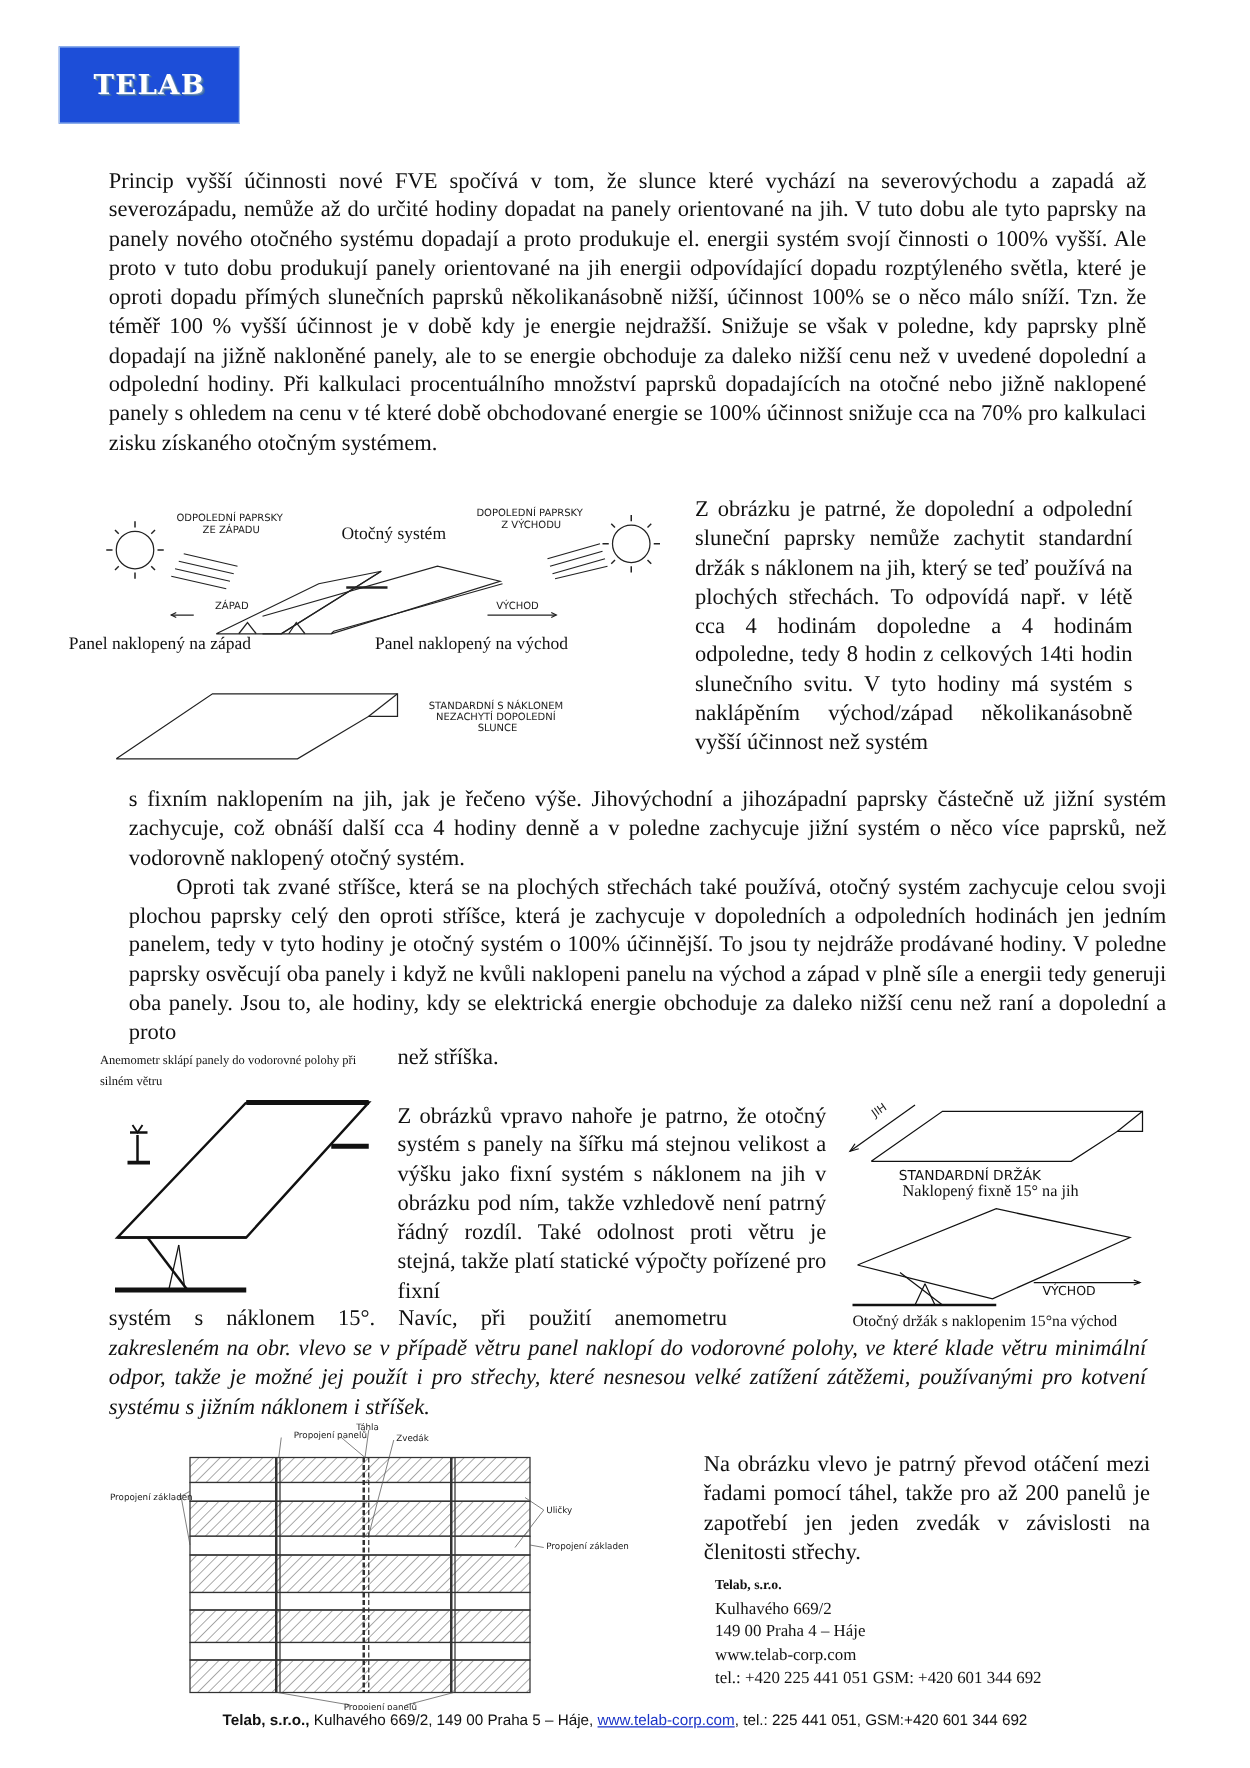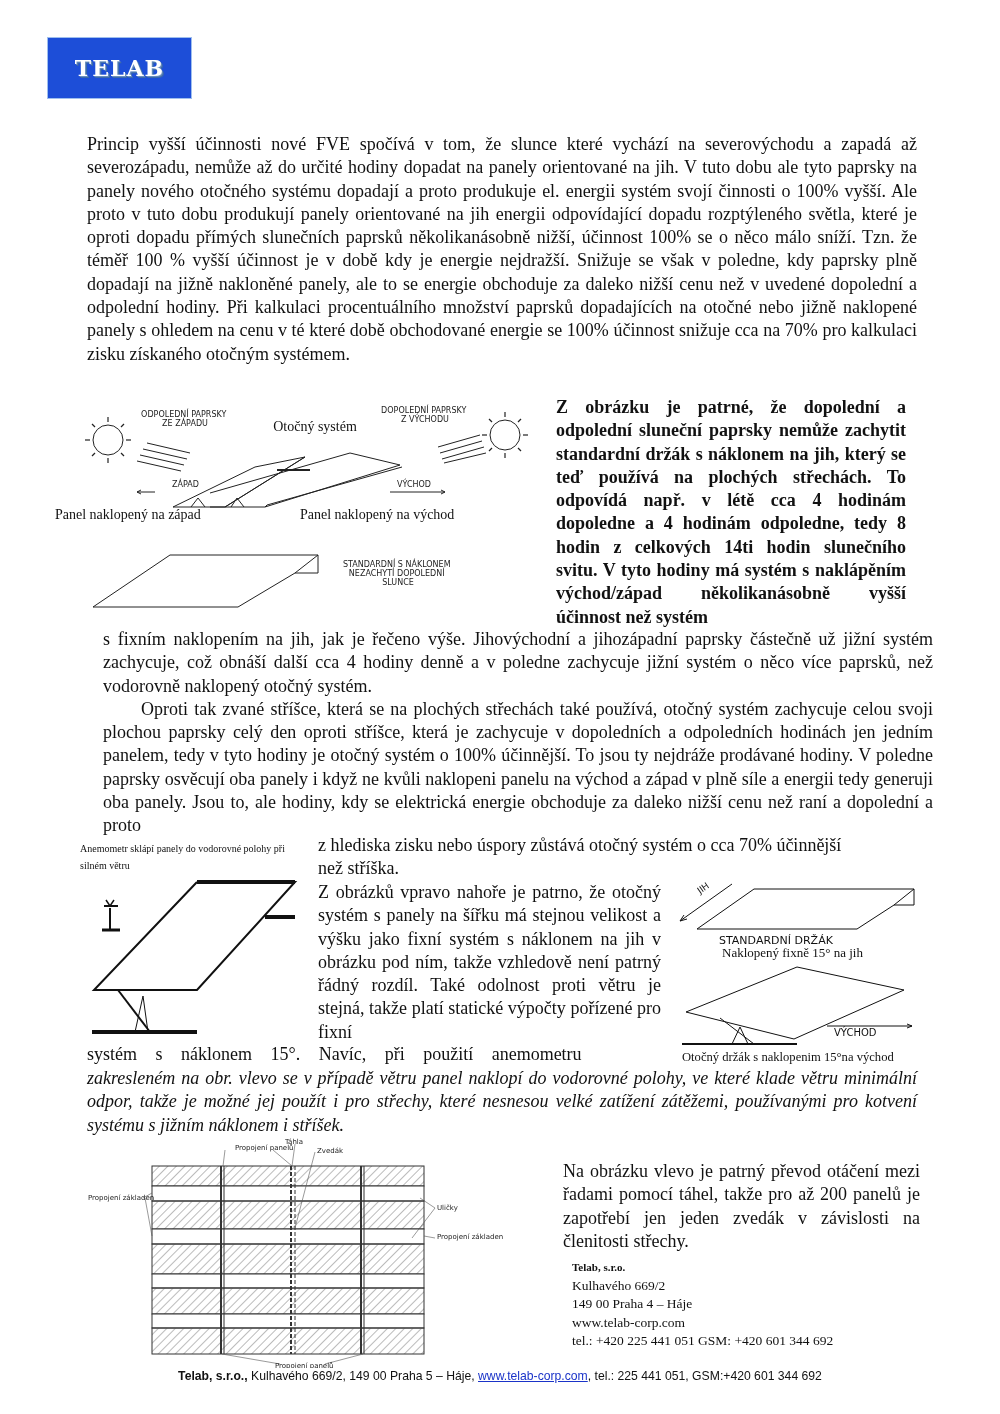--- a/index.html
+++ b/index.html
@@ -100,21 +100,21 @@
     <text x="0" y="124" font-family="Liberation Serif, serif" font-size="14" fill="#111">Panel naklopený na západ</text>
     <text x="245" y="124" font-family="Liberation Serif, serif" font-size="14" fill="#111">Panel naklopený na východ</text>
     <text font-family="DejaVu Sans, sans-serif" font-size="8" text-anchor="middle" fill="#222">
       <tspan x="343" y="172">STANDARDNÍ S NÁKLONEM</tspan>
       <tspan x="343" y="181">NEZACHYTÍ DOPOLEDNÍ</tspan>
       <tspan x="343" y="190">SLUNCE</tspan>
     </text>
   </svg>
 </div>
 
-<div class="abs para" style="left:556px; top:396px; width:350px;font-weight:bold;">
+<div class="abs para" style="left:556px; top:396px; width:350px;">
   <p>Z obrázku je patrné, že dopolední a odpolední sluneční paprsky nemůže zachytit standardní držák s náklonem na jih, který se teď používá na plochých střechách. To odpovídá např. v létě cca 4 hodinám dopoledne a 4 hodinám odpoledne, tedy 8 hodin z celkových 14ti hodin slunečního svitu. V tyto hodiny má systém s naklápěním východ/západ několikanásobně vyšší účinnost než systém</p>
 </div>
 
 <div class="abs para" style="left:103px; top:628px; width:830px;">
   <p>s fixním naklopením na jih, jak je řečeno výše. Jihovýchodní a jihozápadní paprsky částečně už jižní systém zachycuje, což obnáší další cca 4 hodiny denně a v poledne zachycuje jižní systém o něco více paprsků, než vodorovně naklopený otočný systém.</p>
   <p class="indent">Oproti tak zvané stříšce, která se na plochých střechách také používá, otočný systém zachycuje celou svoji plochou paprsky celý den oproti stříšce, která je zachycuje v dopoledních a odpoledních hodinách jen jedním panelem, tedy v tyto hodiny je otočný systém o 100% účinnější. To jsou ty nejdráže prodávané hodiny. V poledne paprsky osvěcují oba panely i když ne kvůli naklopeni panelu na východ a západ v plně síle a energii tedy generuji oba panely. Jsou to, ale hodiny, kdy se elektrická energie obchoduje za daleko nižší cenu než raní a dopolední a proto</p>
 </div>
 
 <div class="abs" style="left:80px; top:840px; width:220px; font-size:10px; line-height:17px;">
   <span>Anemometr sklápí panely do vodorovné polohy při silném větru</span>
@@ -130,21 +130,20 @@
     <line x1="185" y1="39" x2="215" y2="39" stroke-width="4"></line>
     <line x1="14" y1="112" x2="117" y2="112" stroke-width="2"></line>
     <line x1="38" y1="112" x2="70" y2="154" stroke-width="2"></line>
     <line x1="55" y1="154" x2="63" y2="118" stroke-width="1"></line>
     <line x1="63" y1="118" x2="68" y2="154" stroke-width="1"></line>
     <line x1="12" y1="154" x2="117" y2="154" stroke-width="4"></line>
   </g>
 </svg>
 
 <div class="abs para" style="left:318px; top:834px; width:588px;">
-  <p>z hlediska zisku nebo úspory zůstává otočný systém o cca 70% účinnější</p>
   <p>než stříška.</p>
 </div>
 <div class="abs para" style="left:318px; top:881px; width:343px;">
   <p>Z obrázků vpravo nahoře je patrno, že otočný systém s panely na šířku má stejnou velikost a výšku jako fixní systém s náklonem na jih v obrázku pod ním, takže vzhledově není patrný řádný rozdíl. Také odolnost proti větru je stejná, takže platí statické výpočty pořízené pro fixní</p>
 </div>
 
 <svg style="left:672px; top:872px;" width="270" height="200" viewBox="0 0 270 200">
   <g stroke="#111" fill="none" stroke-width="1">
     <polyline points="25,57 82,17 242,17 242,33 222,33 185,57 25,57"></polyline>
     <line x1="242" y1="17" x2="222" y2="33"></line>

